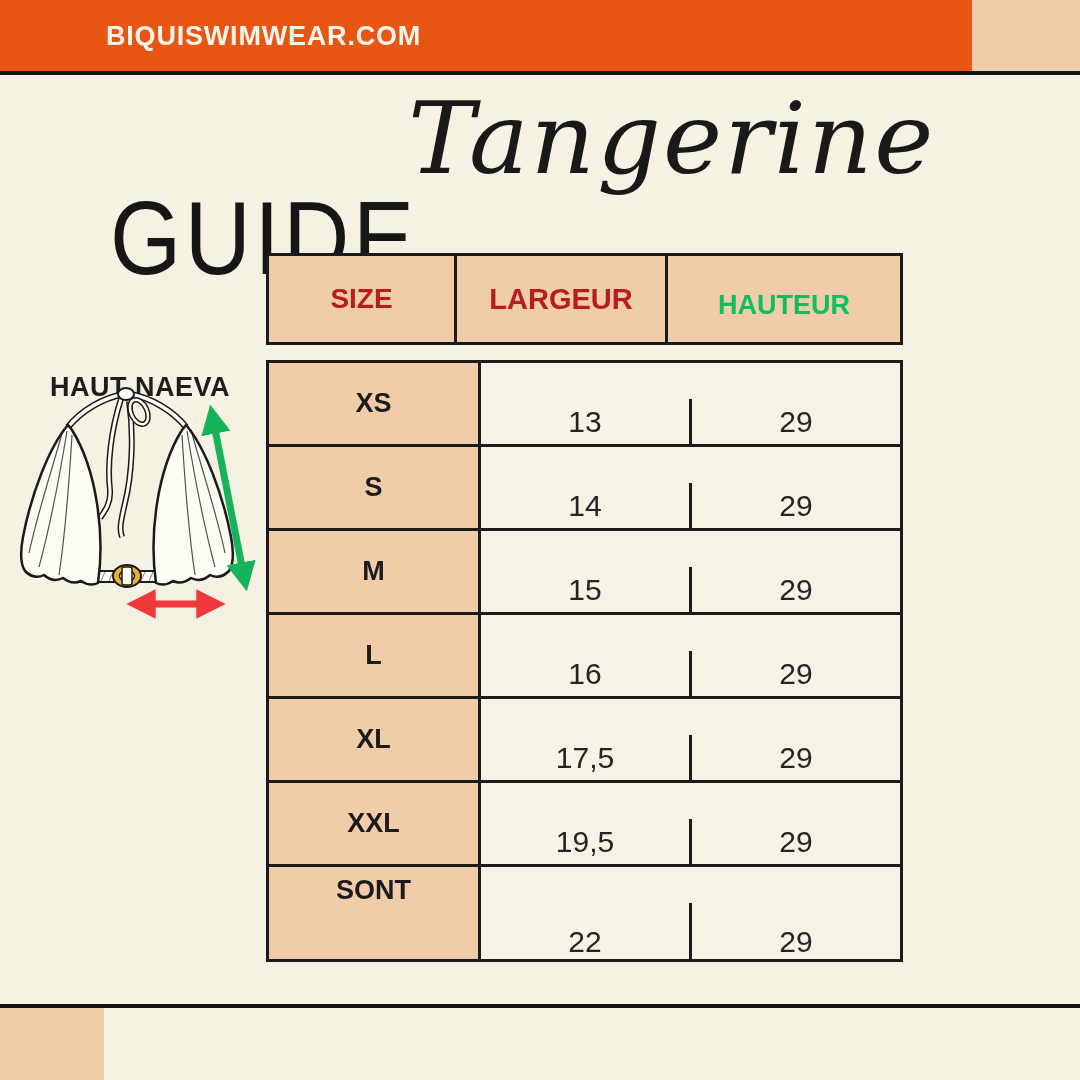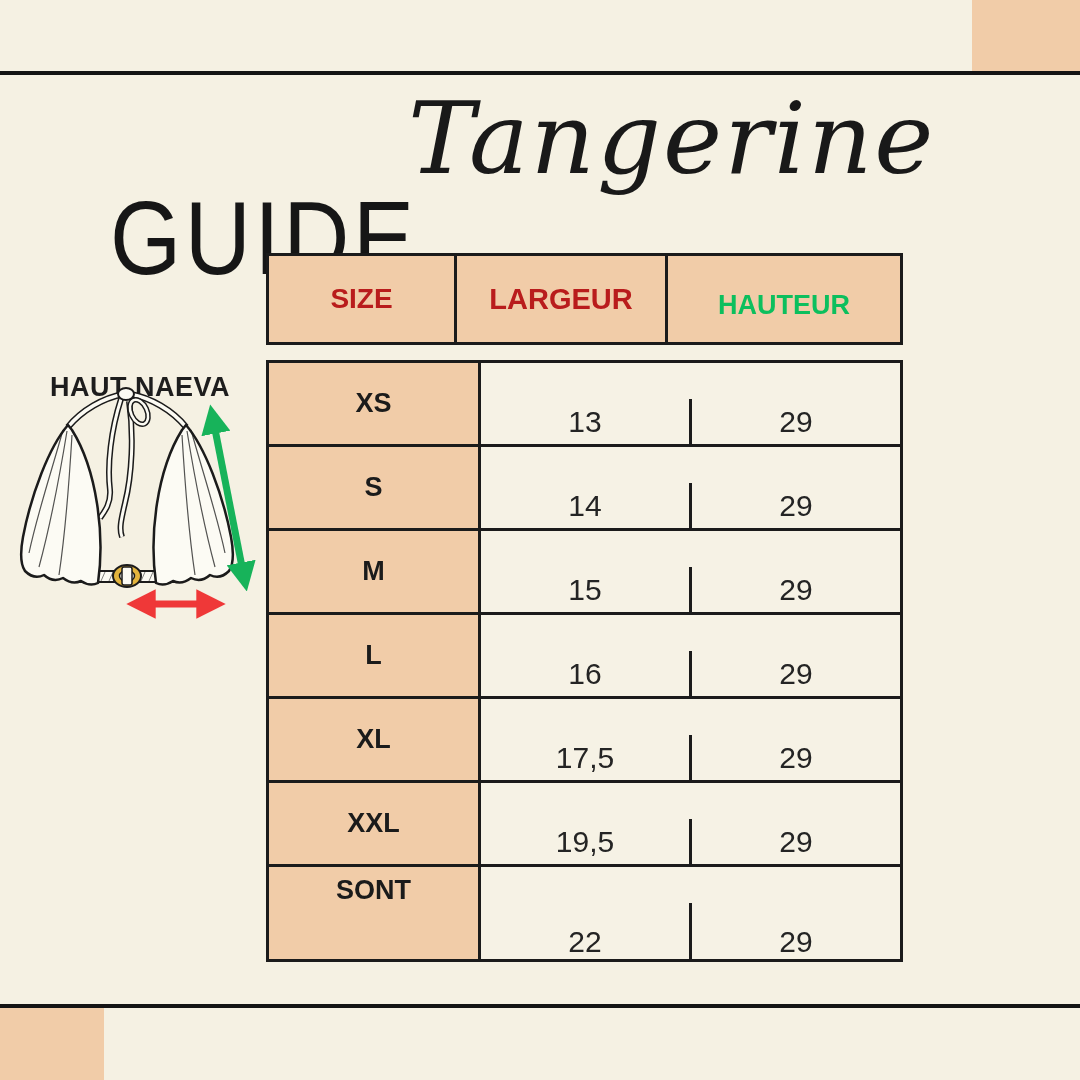--- a/index.html
+++ b/index.html
@@ -73,20 +73,23 @@
     padding:0 24px 0 34px;box-sizing:border-box;
   }
   .f-note{color:#F8F5EC;font-weight:bold;font-size:16.5px;letter-spacing:.4px;}
   .f-unit{color:#F8F5EC;font-weight:bold;font-size:28px;letter-spacing:.5px;}
 </style>
 </head>
 <body>
 
 <div class="canvas">
 
+  <div class="topbar-orange">
+    <span class="brand">BIQUISWIMWEAR.COM</span>
+  </div>
   <div class="topbar-peach"></div>
   <div class="topline"></div>
 
   <h1 class="title-main">GUIDE</h1>
   <span class="title-script">Tangerine</span>
 
   <h2 class="product-name">HAUT NAEVA</h2>
 
   <svg class="illustration" viewBox="0 0 250 245">
 

